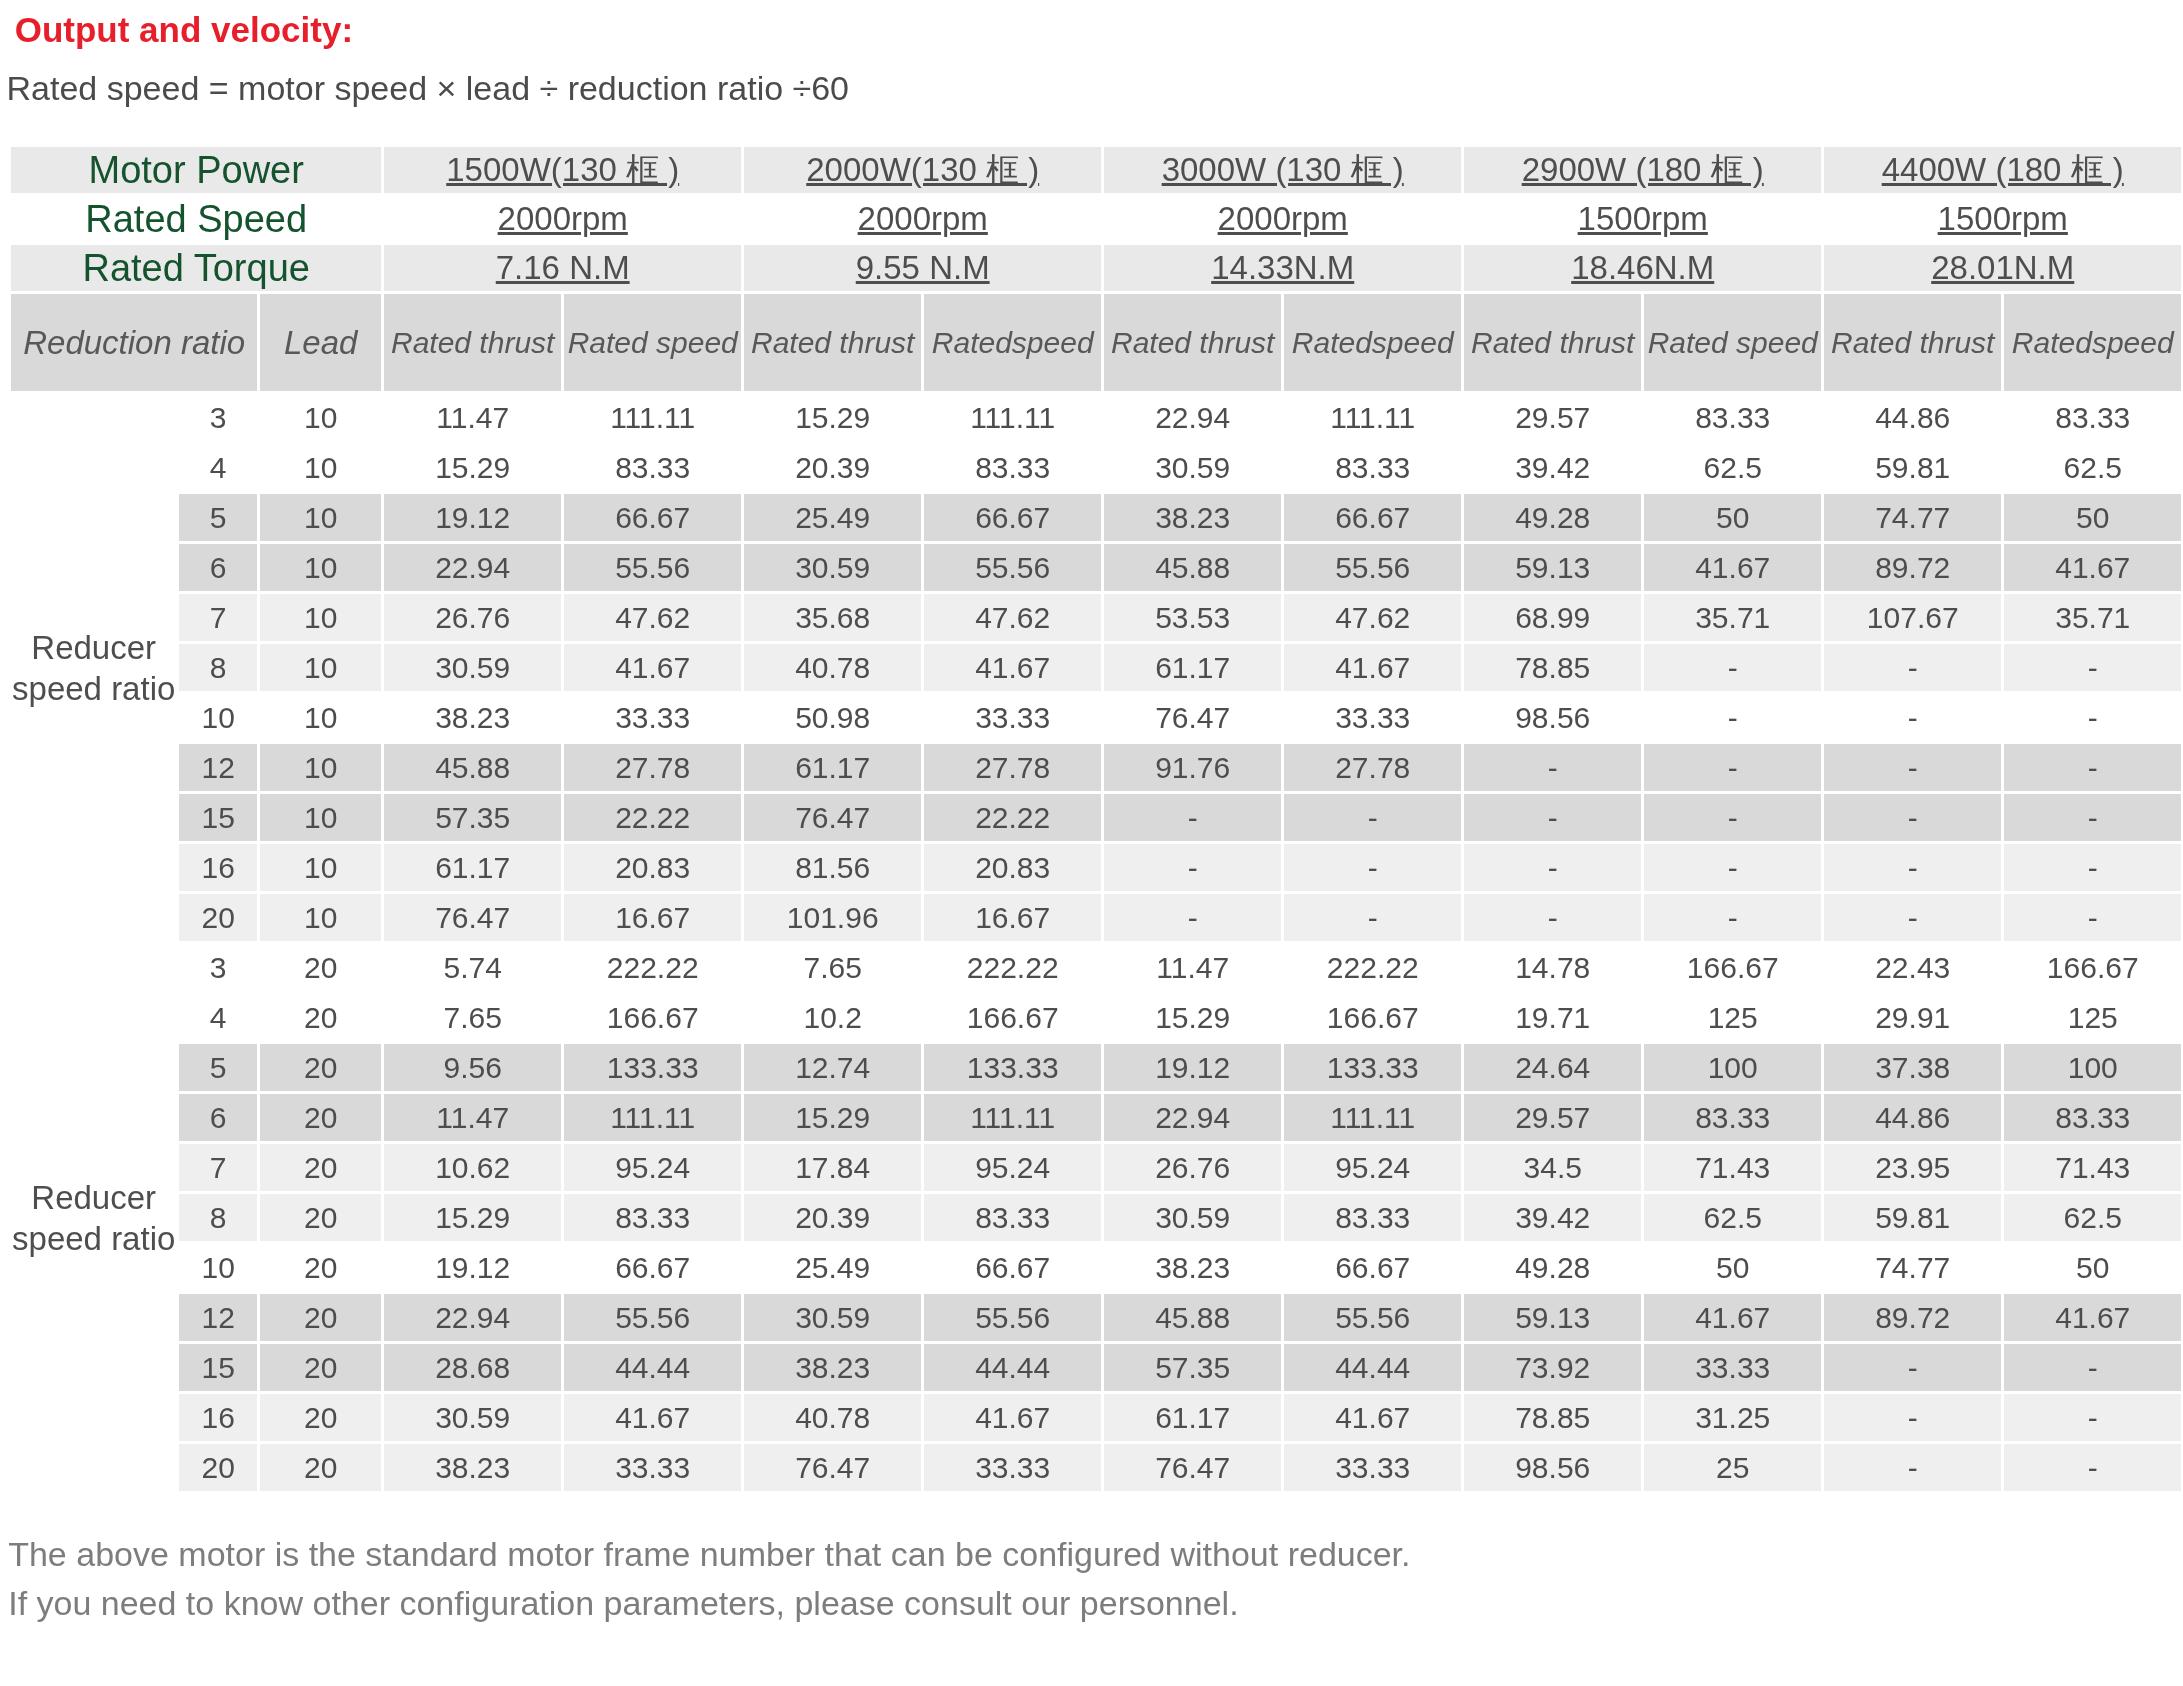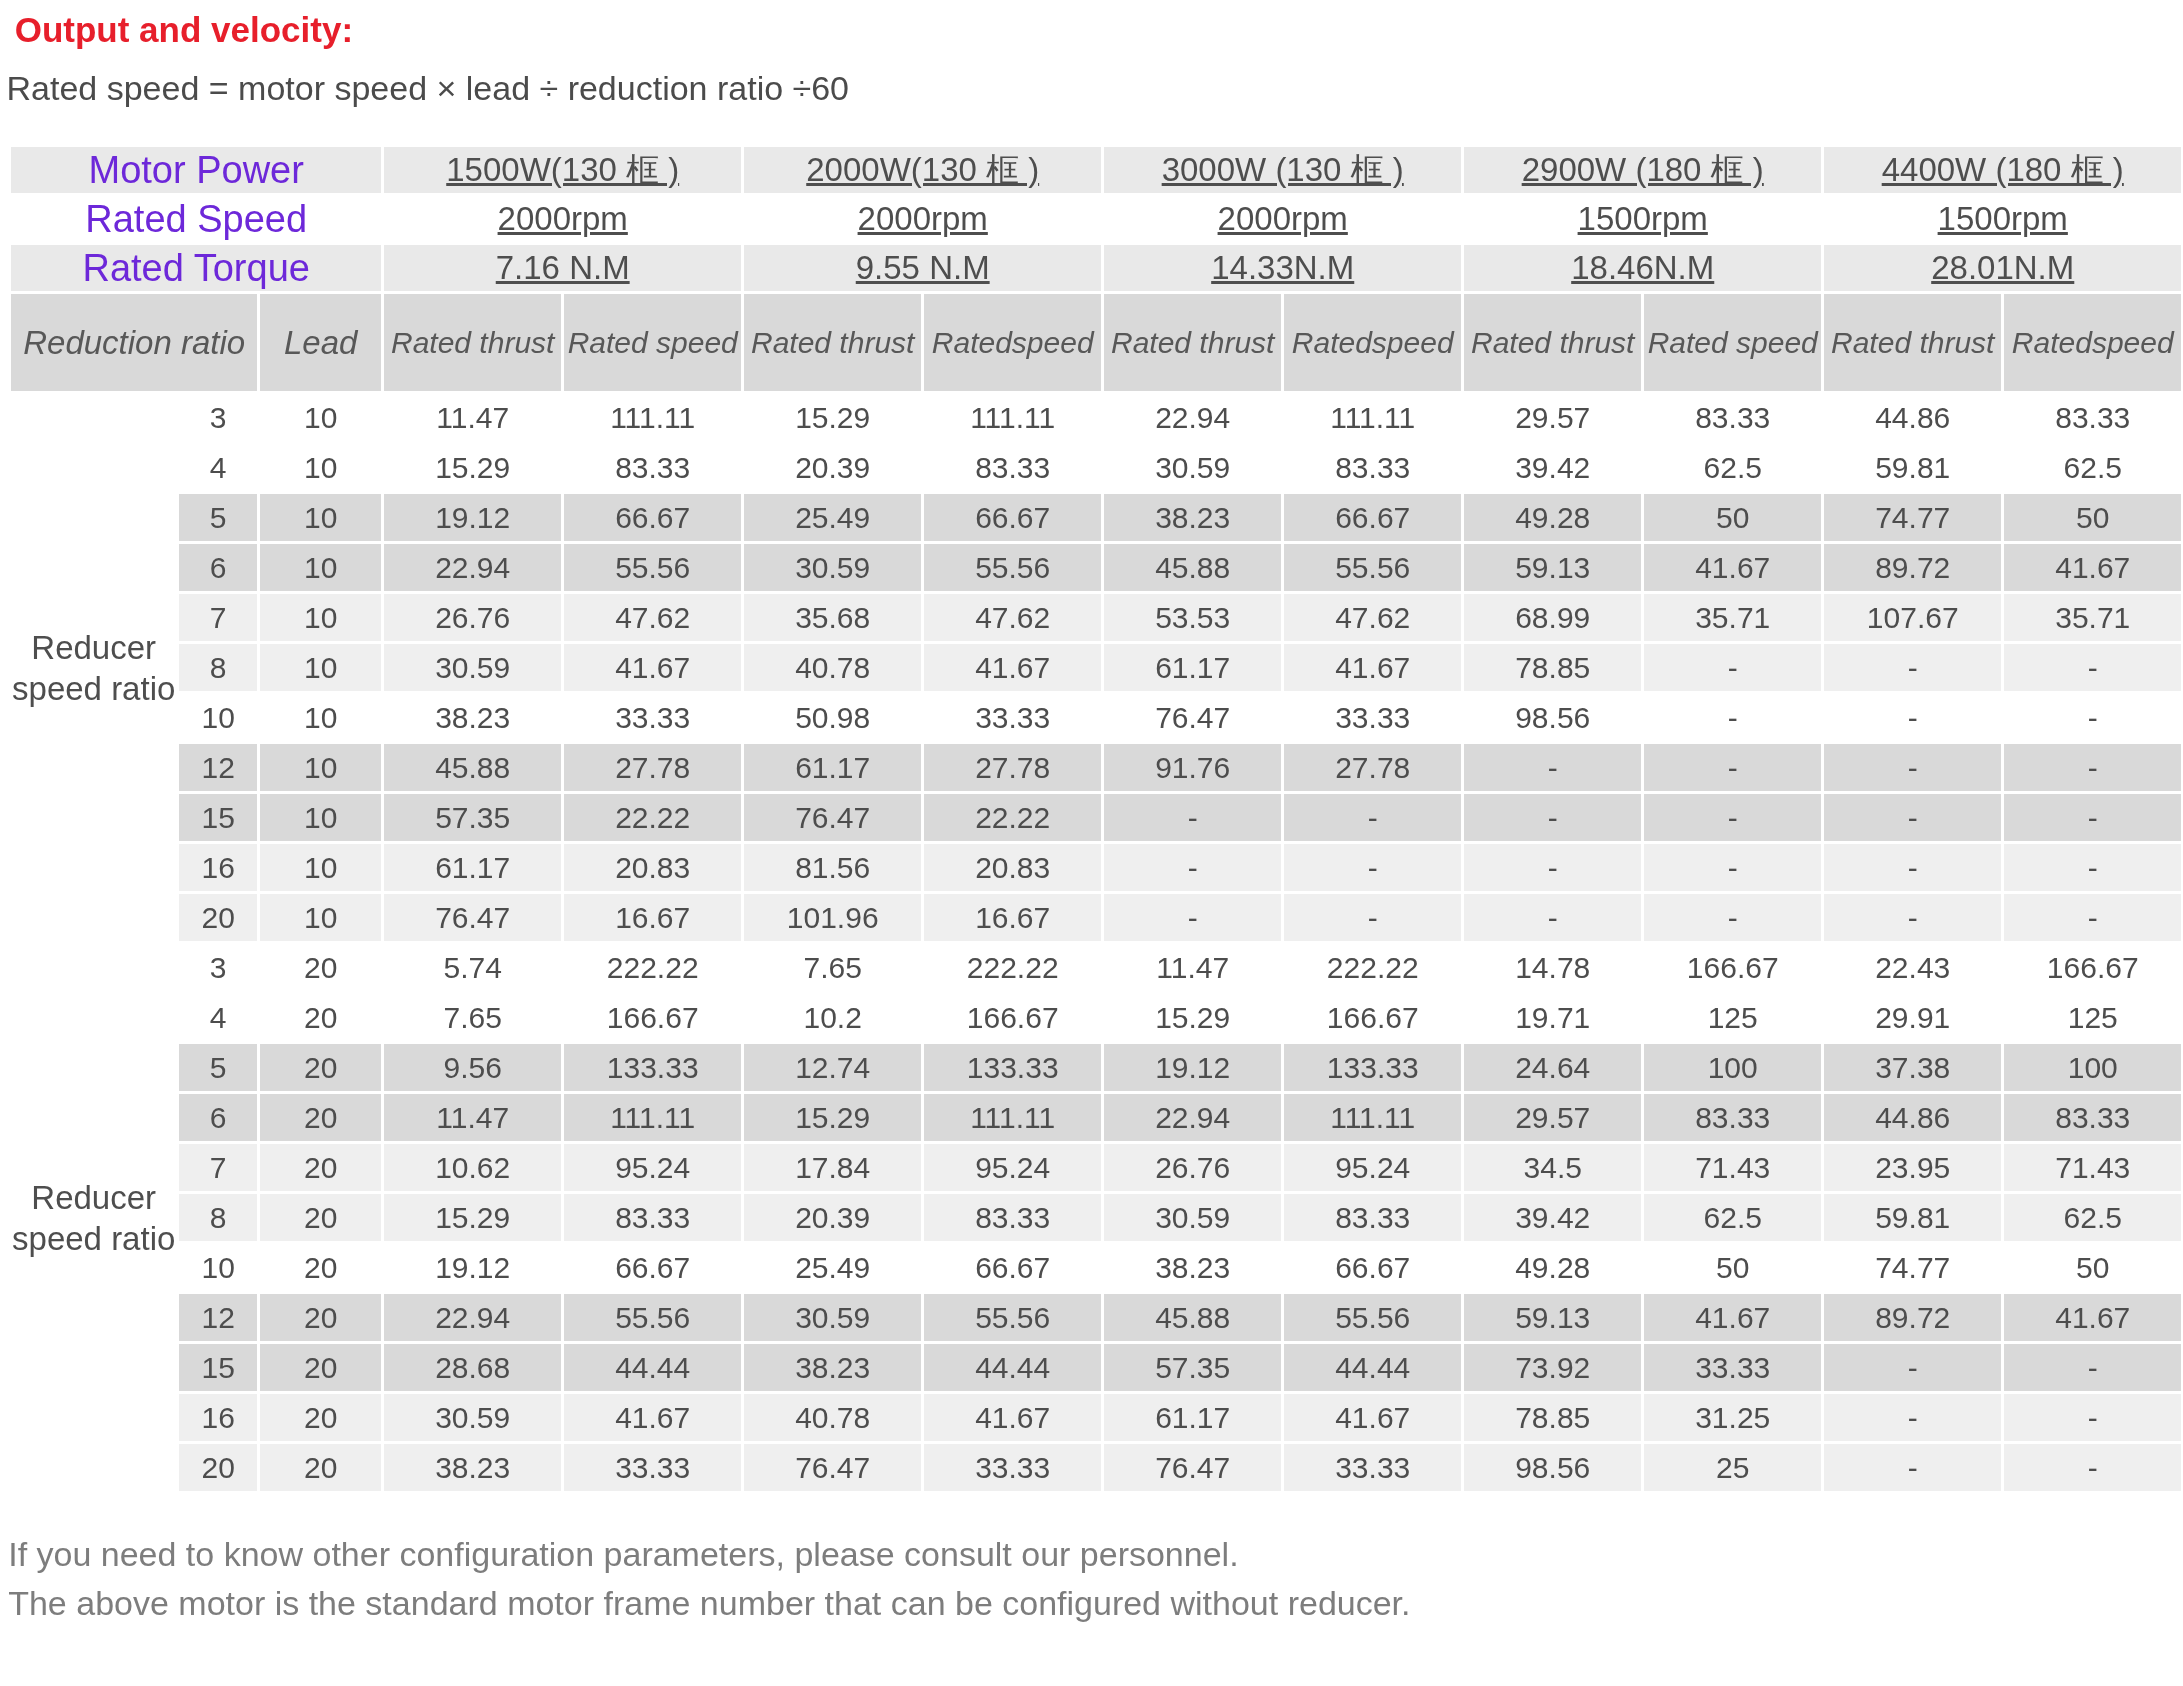--- a/index.html
+++ b/index.html
@@ -35,21 +35,21 @@
     text-align: center;
     vertical-align: middle;
     color: #4d4d4d;
     padding: 0;
     overflow: hidden;
   }
   tr.meta { height: 49px; }
   tr.meta.shaded td { background: #e9e9e9; }
   tr.meta td.rowlabel {
     font-size: 38px;
-    color: #6d28d9;
+    color: #14532d;
   }
   tr.meta td.val { font-size: 33px; color: #4e4e4e; text-decoration: underline; }
   tr.subhead { height: 100px; font-style: italic; }
   tr.subhead td {
     background: #d9d9d9;
     font-size: 30px;
     color: #585858;
   }
   tr.subhead td.rowlabel { font-size: 33px; }
   tbody tr { height: 50px; font-size: 30px; }
@@ -440,17 +440,17 @@
           <td>76.47</td>
           <td>33.33</td>
           <td>98.56</td>
           <td>25</td>
           <td>-</td>
           <td>-</td>
         </tr>
       </tbody>
   </table>
 
+  <p class="note">The above motor is the standard motor frame number that can be configured without reducer.</p>
   <p class="note">If you need to know other configuration parameters, please consult our personnel.</p>
-  <p class="note">The above motor is the standard motor frame number that can be configured without reducer.</p>
 
 </div>
 
 
 </body></html>

